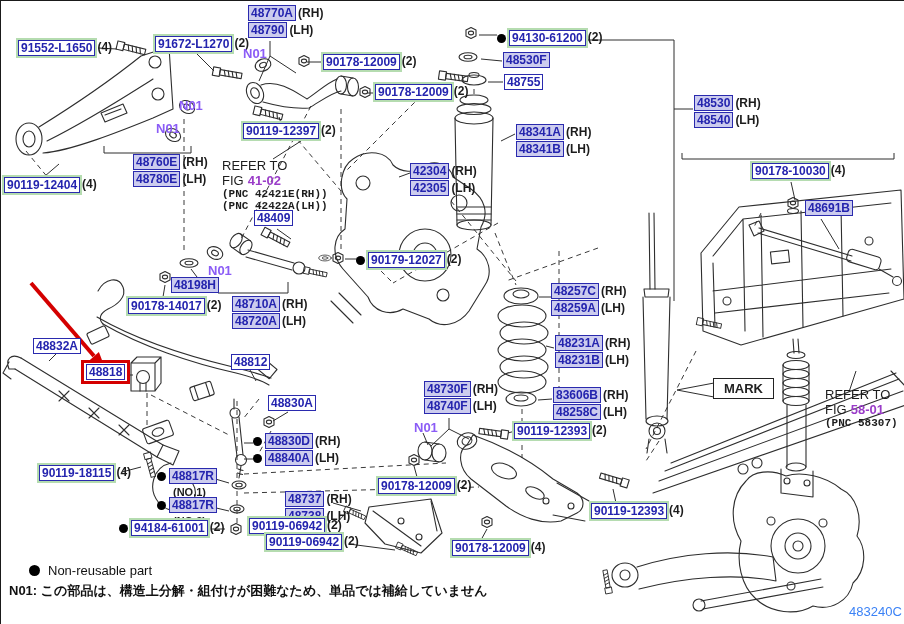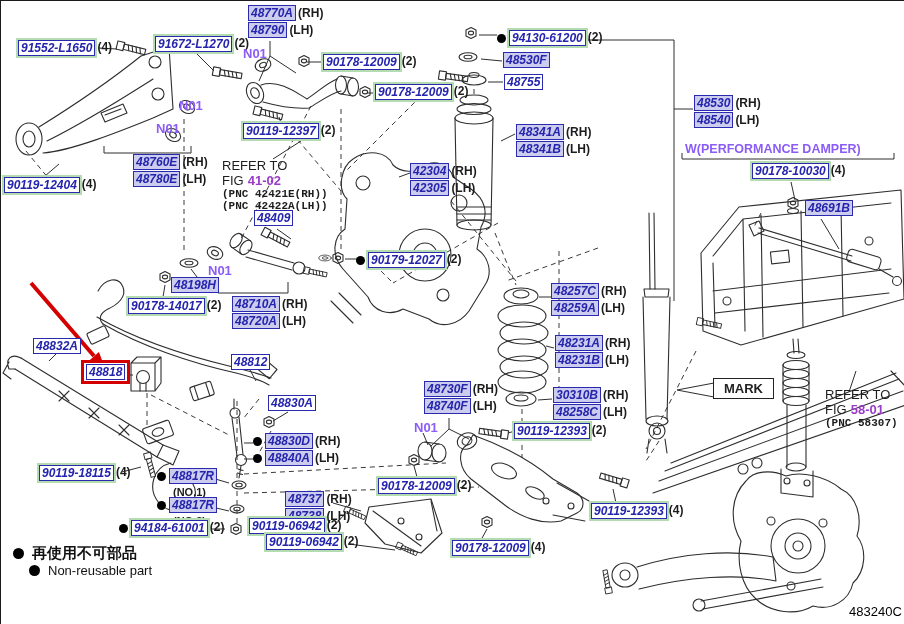--- a/index.html
+++ b/index.html
@@ -4,40 +4,40 @@
 <style>
   html,body{margin:0;padding:0;background:#e8e8e8;}
   #stage{position:relative;width:904px;height:624px;background:#fff;border:1px solid #1a1a1a;
          overflow:hidden;font-family:"Liberation Sans",sans-serif;}
   #art{position:absolute;left:0;top:0;z-index:1;}
   .lbl{position:absolute;display:flex;align-items:flex-start;white-space:nowrap;z-index:3;
        font:bold 12px "Liberation Sans",sans-serif;}
   .stack{flex-direction:column;gap:1px;}
   .row{display:flex;align-items:center;}
   .pb{display:inline-block;border:1px solid #2a2aae;color:#2424ae;padding:0 2px;line-height:14px;
-      background:#fff;font-style:italic;}
+      background:#fff;}
   .pb.f{background:#ccccee;}
   .hw{box-shadow:0 0 0 2px #b5dcb0;}
   .sfx{color:#1c1c1c;margin-left:2px;font-weight:bold;}
   .dot{width:9px;height:9px;border-radius:50%;background:#000;margin-right:3px;align-self:center;flex:0 0 auto;}
   .redbox{display:inline-block;border:3px solid #d40000;padding:1px 2px;background:#fff;}
   .note{position:absolute;color:#8b5cf6;font:bold 12px "Liberation Sans",sans-serif;
         white-space:nowrap;z-index:3;}
   .refer{position:absolute;color:#1d1d1d;font:normal 13px "Liberation Sans",sans-serif;
          line-height:15px;white-space:nowrap;z-index:3;}
   .figref{color:#9a3cc8;font-weight:bold;margin-left:4px;}
   .mono{font:bold 11px "Liberation Mono",monospace;letter-spacing:0;}
   .mark-box{border:1.5px solid #222;background:#fff;padding:2px 10px;font:bold 13px "Liberation Sans",sans-serif;color:#222;}
   .legend-row{position:absolute;display:flex;align-items:center;z-index:3;white-space:nowrap;}
   .ldot{width:11px;height:11px;border-radius:50%;background:#000;margin-right:8px;flex:0 0 auto;}
   .jp{font:bold 15px "Liberation Sans",sans-serif;color:#111;}
   .en{font:normal 13px "Liberation Sans",sans-serif;color:#111;}
   .nline-jp{font:bold 13px "Liberation Sans",sans-serif;color:#111;}
   .nline-en{font:normal 12.5px "Liberation Sans",sans-serif;color:#111;}
-  .code{font:normal 13px "Liberation Sans",sans-serif;color:#000000;text-align:right;}
+  .code{font:normal 13px "Liberation Sans",sans-serif;color:#3b82f6;text-align:right;}
   .sub{font:bold 11px "Liberation Sans",sans-serif;color:#1c1c1c;}
 </style>
 </head>
 <body>
 
 <div id="stage">
 
 <svg id="art" width="904" height="624" viewBox="0 0 904 624">
   <defs>
     <g id="bolt">
@@ -423,21 +423,20 @@
 <div class="lbl stack" style="left:693px;top:94px">
   <div class="row">
         <span class="pb f">48530</span>
         <span class="sfx">(RH)</span>
       </div>
   <div class="row">
         <span class="pb f">48540</span>
         <span class="sfx">(LH)</span>
       </div>
 </div>
-<div class="note" style="left:684px;top:141px;font-size:12.5px">W(PERFORMANCE DAMPER)</div>
 <div class="lbl" style="left:751px;top:162px">
       <span class="pb hw">90178-10030</span>
       <span class="sfx">(4)</span>
     </div>
 <div class="lbl" style="left:804px;top:199px">
       <span class="pb f">48691B</span>
     </div>
 <div class="lbl" style="left:355px;top:251px">
       <span class="dot"></span>
       <span class="pb hw">90179-12027</span>
@@ -510,21 +509,21 @@
         <span class="pb f">48730F</span>
         <span class="sfx">(RH)</span>
       </div>
   <div class="row">
         <span class="pb f">48740F</span>
         <span class="sfx">(LH)</span>
       </div>
 </div>
 <div class="lbl stack" style="left:552px;top:386px">
   <div class="row">
-        <span class="pb f">30310B</span>
+        <span class="pb f">83606B</span>
         <span class="sfx">(RH)</span>
       </div>
   <div class="row">
         <span class="pb f">48258C</span>
         <span class="sfx">(LH)</span>
       </div>
 </div>
 <div class="lbl" style="left:513px;top:422px">
       <span class="pb hw">90119-12393</span>
       <span class="sfx">(2)</span>
@@ -579,23 +578,20 @@
       <span class="pb hw">90119-12393</span>
       <span class="sfx">(4)</span>
     </div>
 <div class="note mark-box" style="left:712px;top:377px">MARK</div>
 <div class="refer" style="left:824px;top:386px">
   <div>REFER TO</div>
   <div><span>FIG</span><span class="figref">58-01</span></div>
   <div class="mono">(PNC 58307)</div>
 </div>
 
-<div class="legend-row" style="left:12px;top:543px">
-      <span class="ldot"></span>
-      <span class="jp">再使用不可部品</span>
-    </div>
 <div class="legend-row" style="left:28px;top:562px">
       <span class="ldot"></span>
       <span class="en">Non-reusable part</span>
     </div>
+<div class="note nline-jp" style="left:8px;top:581px">N01: この部品は、構造上分解・組付けが困難なため、単品では補給していません</div>
 <div class="note code" style="left:848px;top:603px">483240C</div>
 
 </div>
 
 </body></html>

